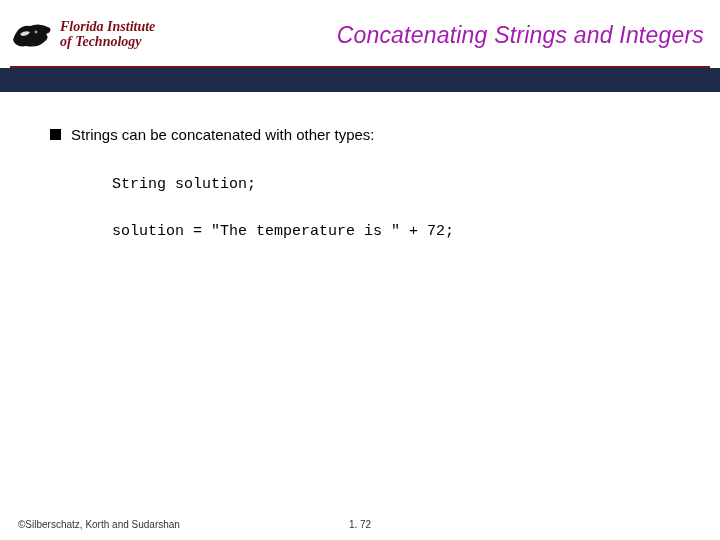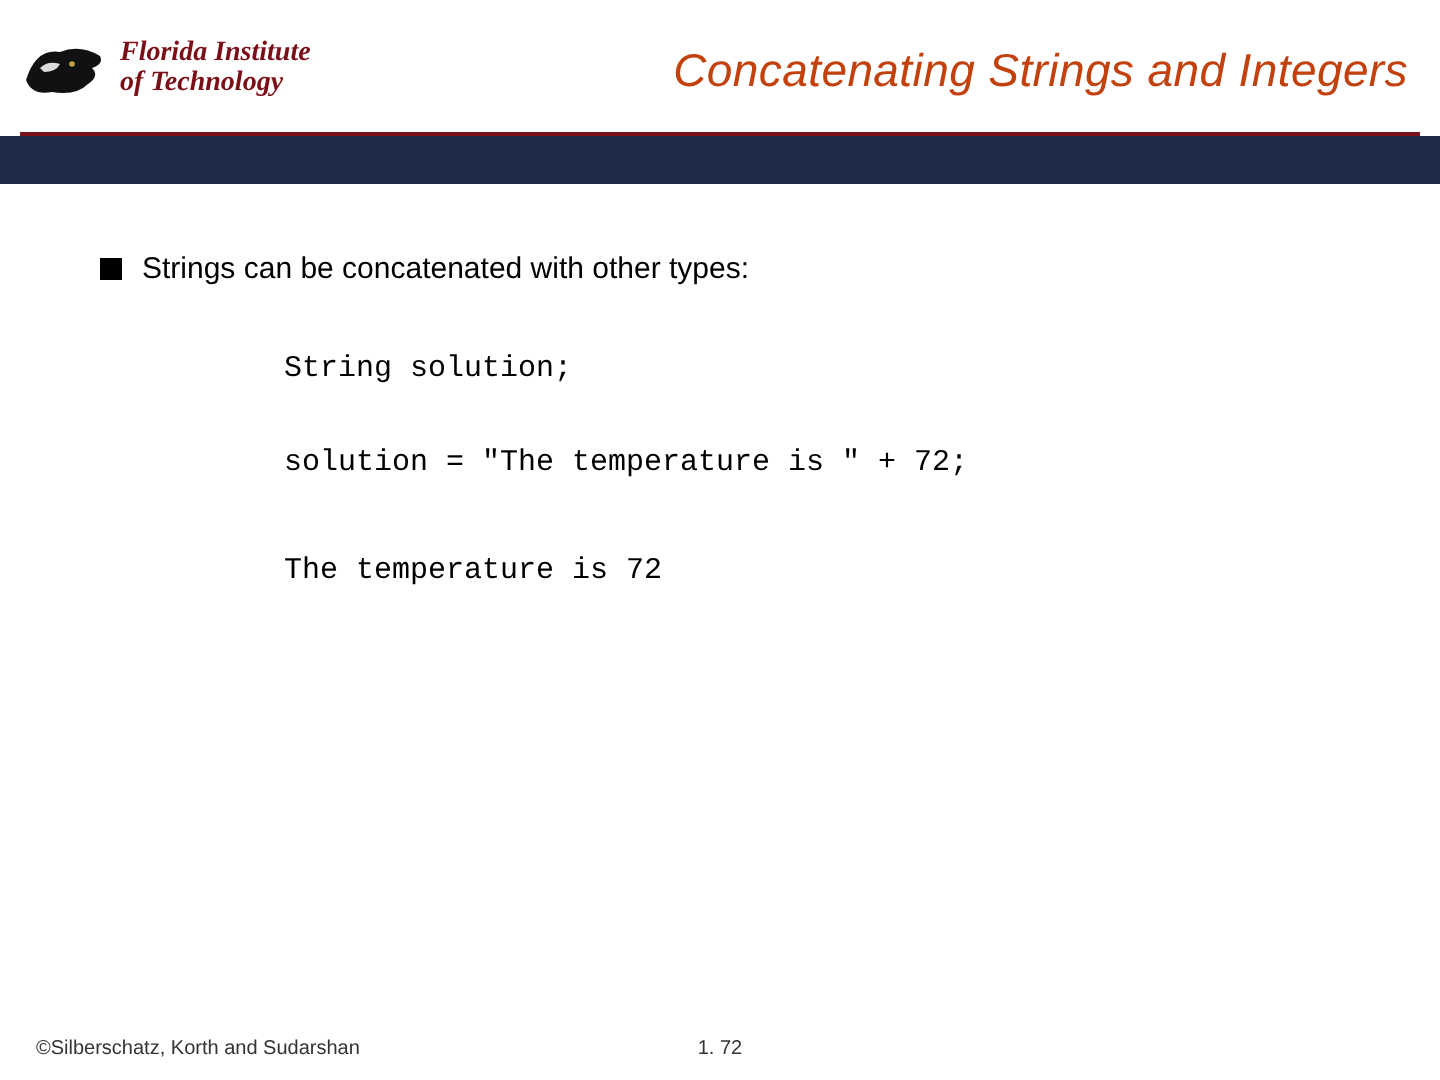--- a/index.html
+++ b/index.html
@@ -36,21 +36,21 @@
   }
   .logo-text .line2 {
     display: block;
   }
   .title {
     flex: 1;
     text-align: right;
     font-family: Arial, sans-serif;
     font-style: italic;
     font-size: 23px;
-    color: #c2410c;
+    color: #a21caf;
     padding-right: 6px;
     letter-spacing: 0.2px;
   }
   .red-rule {
     height: 2px;
     background: #7b0f17;
     margin: 0 10px;
   }
   .navy-bar {
     height: 24px;
@@ -76,21 +76,21 @@
   }
   .bullet-text {
     font-size: 15px;
     color: #000;
   }
   .bullet-text.bold { font-weight: bold; }
   .code-block {
     font-family: "Courier New", Courier, monospace;
     font-size: 15px;
     color: #000;
-    margin-left: 92px;
+    margin-left: 62px;
     line-height: 1.9;
     white-space: pre;
   }
   .code-gap { height: 18px; }
   .section-gap { height: 26px; }
   .footer {
     position: absolute;
     bottom: 10px;
     left: 0;
     width: 100%;
@@ -130,21 +130,20 @@
     <div class="bullet-text">Strings can be concatenated with other types:</div>
   </div>
 
   <div class="code-block"><span>String solution;</span></div>
   <div class="code-gap"></div>
   <div class="code-block"><span>solution = "The temperature is " + 72;</span></div>
 
   <div class="section-gap"></div>
 
 
-  <div class="code-block"><span>The temperature is 72</span></div>
 
 </div>
 
 <div class="footer">
   <span></span>
   <span class="page">1. 72</span>
   <span>©Silberschatz, Korth and Sudarshan</span>
 </div>
 
 </body></html>

